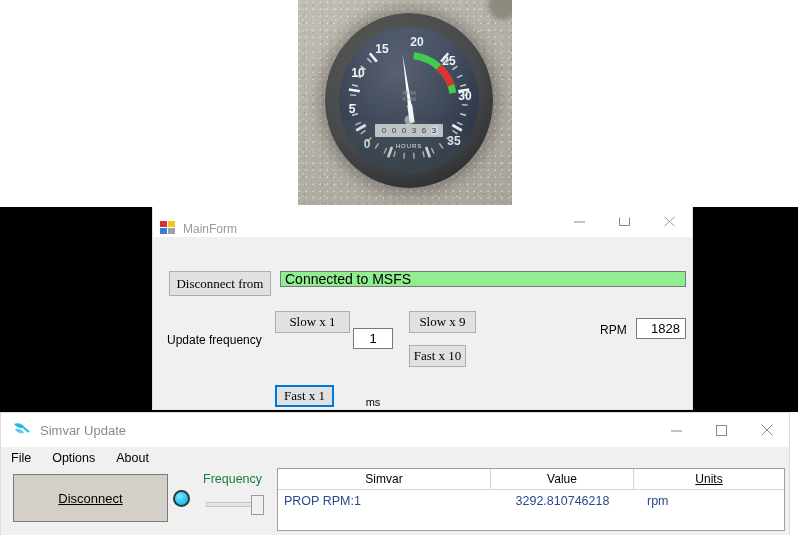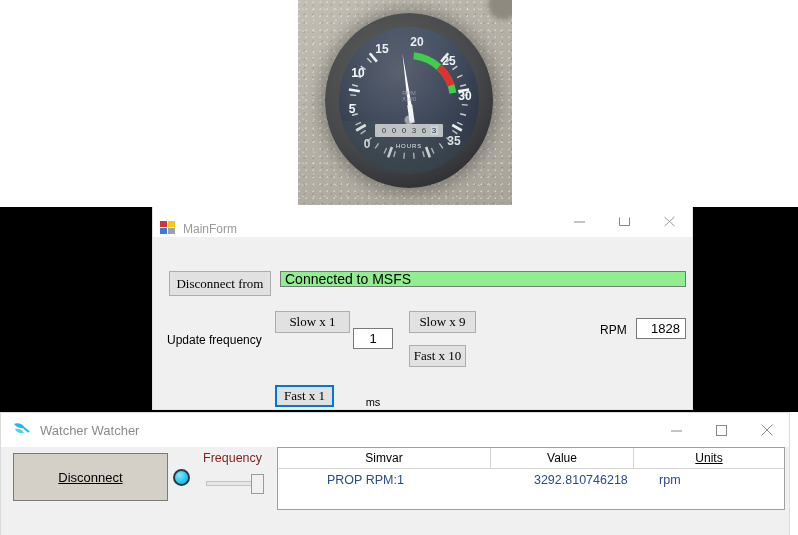--- a/index.html
+++ b/index.html
@@ -193,21 +193,21 @@
     text-decoration:underline;
   }
   #led {
     position:absolute; left:172px; top:22px; width:17px; height:17px;
     border-radius:50%;
     background: radial-gradient(circle at 35% 32%, #7fe9ff 0%, #2bc8f0 55%, #11b2dd 100%);
     border:2px solid #2b3a44;
   }
   #freq-label {
     position:absolute; left:202px; top:4px;
-    font-size:12.5px; color:#7f1d1d; font-family:"Liberation Sans", sans-serif;
+    font-size:12.5px; color:#15803d; font-family:"Liberation Sans", sans-serif;
   }
   #freq-slider {
     position:absolute; left:205px; top:26px; width:60px; height:20px;
   }
   #freq-slider .track {
     position:absolute; left:0; top:8px; width:54px; height:5px;
     background:#e6e6e6; border:1px solid #c4c4c4;
   }
   #freq-slider .thumb {
     position:absolute; left:45px; top:1px; width:13px; height:20px;
@@ -222,21 +222,21 @@
     display:flex; height:21px; background:#ffffff;
     border-bottom:1px solid #d4d4d4;
   }
   .grid-head div {
     display:flex; align-items:center; justify-content:center;
     font-size:12px; color:#000; font-family:"Liberation Sans", sans-serif;
     border-right:1px solid #d4d4d4;
     height:100%;
   }
   .grid-head div:last-child { border-right:none;text-decoration:underline; }
-  .grid-row { display:flex; height:22px;margin-left:43px; }
+  .grid-row { display:flex; height:22px; }
   .grid-row div {
     display:flex; align-items:center;
     font-size:12.5px; color:#2b4a8b; font-family:"Liberation Sans", sans-serif;
     height:100%;
   }
   .c-simvar { width:213px; padding-left:6px; }
   .c-value  { width:143px; justify-content:center; }
   .c-units  { width:150px; padding-left:13px; }
   .grid-head .c-value { justify-content:center; }
   .grid-head .c-units { justify-content:center; padding-left:0; }
@@ -394,41 +394,46 @@
 
   <div class="watcher">
     <div class="sw-title">
       <div class="sw-icon">
         <svg width="20" height="18" viewBox="0 0 20 18">
           <path d="M3 3 C7 1, 12 3, 14 7 C11 8, 6 7, 3 3 Z" fill="#22b8e8"></path>
           <path d="M4 8 C8 7, 12 9, 13 12 C9 13, 5 11, 4 8 Z" fill="#4fd2f5"></path>
           <path d="M13 7 L18 11" stroke="#22b8e8" stroke-width="2" fill="none"></path>
         </svg>
       </div>
-      <div class="sw-title-text">Watcher Watcher</div>
+      <div class="sw-title-text">Simvar Update</div>
       <div class="win-btns">
         <div class="win-btn">
           <svg width="11" height="11" viewBox="0 0 11 11">
               <line x1="0" y1="6" x2="11" y2="6" stroke="#888" stroke-width="1"></line>
             </svg>
         </div>
         <div class="win-btn">
           <svg width="11" height="11" viewBox="0 0 11 11">
               <rect x="0.5" y="0.5" width="10" height="10" fill="none" stroke="#888" stroke-width="1"></rect>
             </svg>
         </div>
         <div class="win-btn">
           <svg width="12" height="12" viewBox="0 0 12 12">
               <line x1="0.5" y1="0.5" x2="11.5" y2="11.5" stroke="#8d8d8d" stroke-width="1"></line>
               <line x1="11.5" y1="0.5" x2="0.5" y2="11.5" stroke="#8d8d8d" stroke-width="1"></line>
             </svg>
         </div>
       </div>
     </div>
 
+    <div class="sw-menu">
+      <span>File</span>
+      <span>Options</span>
+      <span>About</span>
+    </div>
 
     <div class="sw-body">
       <div id="disconnect-btn">Disconnect</div>
       <div id="led"></div>
       <div id="freq-label">Frequency</div>
       <div id="freq-slider">
         <div class="track"></div>
         <div class="thumb"></div>
       </div>
 

